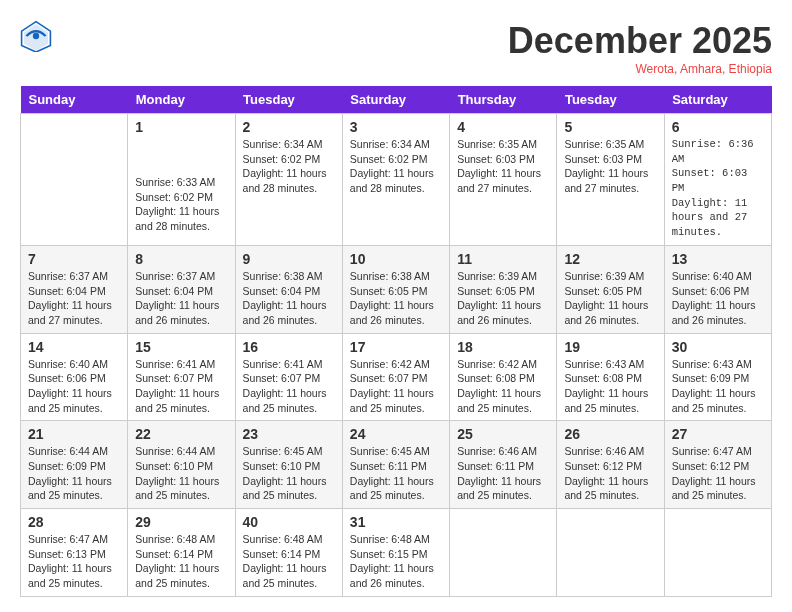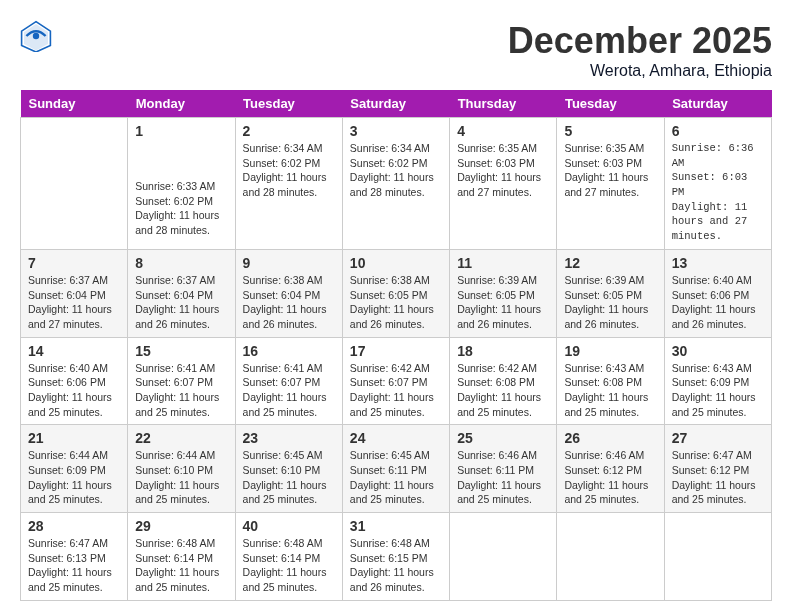--- a/index.html
+++ b/index.html
@@ -34,30 +34,30 @@
     }
     .title-block {
       text-align: right;
     }
     .month-title {
       font-size: 36px;
       font-weight: bold;
       color: #333;
     }
     .subtitle {
-      font-size: 16px;
-      color: #0f172a;
+      font-size: 12px;
+      color: #ef4444;
     }
     table {
       width: 100%;
       border-collapse: collapse;
       font-size: 11px;
     }
     thead tr th {
-      background-color: #a21caf;
+      background-color: #6d28d9;
       color: #fff;
       text-align: left;
       padding: 6px 8px;
       font-size: 13px;
       font-weight: bold;
     }
     tbody tr td {
       border: 1px solid #ccc;
       vertical-align: top;
       padding: 5px 7px;

